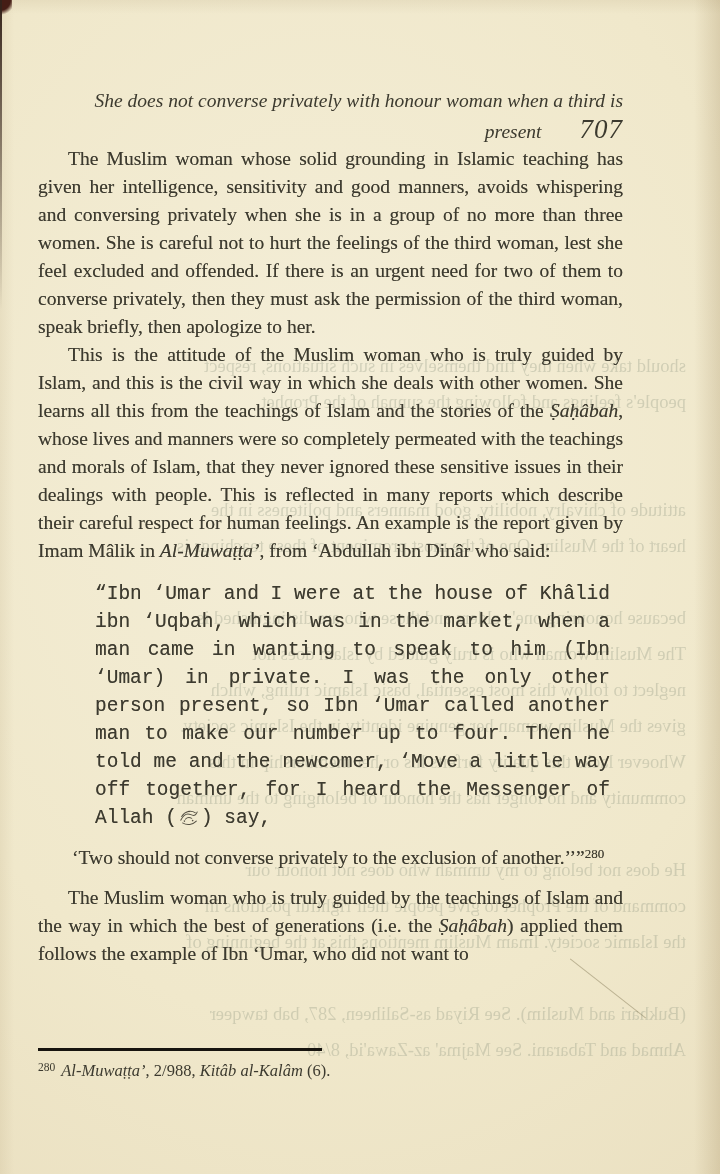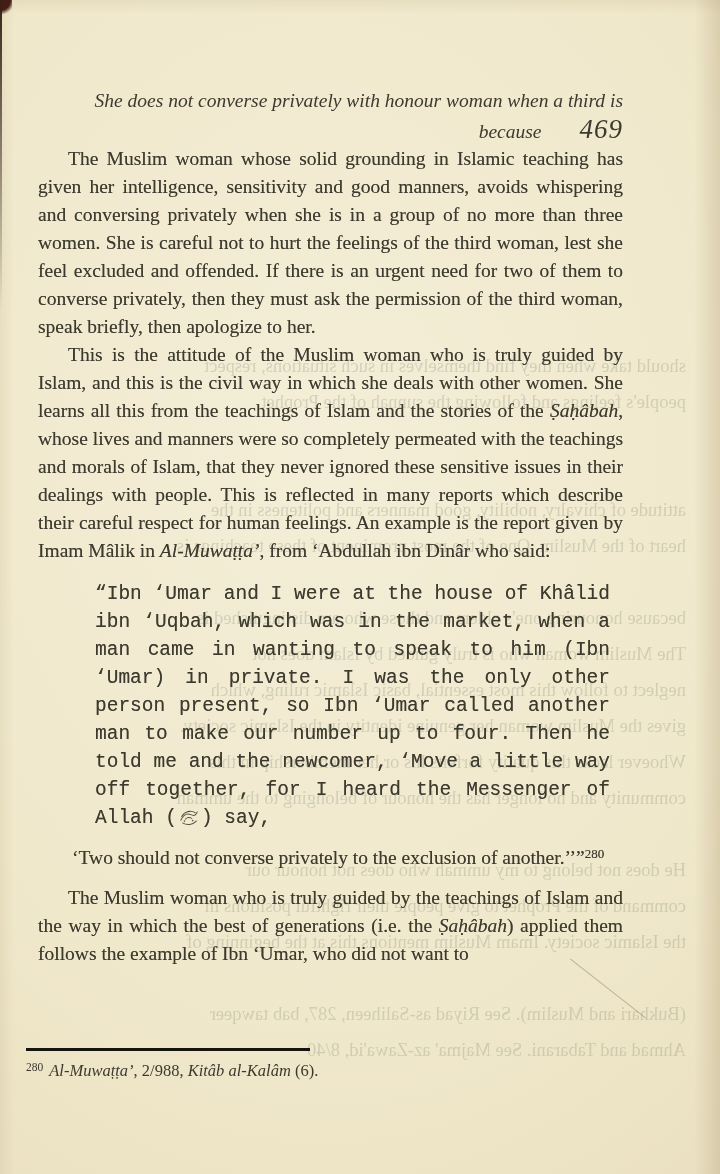--- a/index.html
+++ b/index.html
@@ -66,21 +66,21 @@
   }
   .hadith{
     margin:12px 0 12px 34px;width:550px;
     font-size:19.5px;line-height:28px;text-align:justify;
     text-shadow:0 0 .5px rgba(58,54,40,.55);
   }
   sup{font-size:13px;line-height:0;vertical-align:6px;}
 
   .saw-icon{display:inline-block;vertical-align:-3px;margin:0 1px;}
 
-  .footnote-area{position:absolute;left:26px;top:1048px;width:600px;}
+  .footnote-area{position:absolute;left:38px;top:1048px;width:600px;}
   .fn-rule{width:284px;height:3px;background:#17140f;}
   .fn{margin:9px 0 0 0;font-size:16.5px;line-height:22px;}
   .fn sup{font-size:11.5px;vertical-align:5px;margin-right:6px;}
   em{font-style:italic;}
 </style>
 </head>
 <body>
 
 <div id="screen">
 
@@ -110,21 +110,21 @@
       <div class="bt-line"></div>
       <div class="bt-line">(Bukhari and Muslim). See Riyad as-Saliheen, 287, bab tawqeer</div>
       <div class="bt-line">Ahmad and Tabarani. See Majma' az-Zawa'id, 8/40</div>
     </div>
 
   <div class="content">
 
     <div class="running-header">
       <div class="h1">She does not converse privately with honour woman when a third is</div>
       <div class="h2">
-        <span>because</span><span class="pageno">469</span>
+        <span>present</span><span class="pageno">707</span>
       </div>
     </div>
 
     <div class="col">
 
       <p class="body ind mt1">The Muslim woman whose solid grounding in Islamic teaching has given her intelligence, sensitivity and good manners, avoids whispering and conversing privately when she is in a group of no more than three women. She is careful not to hurt the feelings of the third woman, lest she feel excluded and offended. If there is an urgent need for two of them to converse privately, then they must ask the permission of the third woman, speak briefly, then apologize to her.</p>
 
       <p class="body ind mt2"><span>This is the attitude of the Muslim woman who is truly guided by Islam, and this is the civil way in which she deals with other women. She learns all this from the teachings of Islam and the stories of the </span><em>Ṣaḥâbah</em><span>, whose lives and manners were so completely permeated with the teachings and morals of Islam, that they never ignored these sensitive issues in their dealings with people. This is reflected in many reports which describe their careful respect for human feelings. An example is the report given by Imam Mâlik in </span><em>Al-Muwaṭṭa’</em><span>, from ‘Abdullah ibn Dinâr who said:</span></p>
 
       <div class="blockquote"><span>“Ibn ‘Umar and I were at the house of Khâlid ibn ‘Uqbah, which was in the market, when a man came in wanting to speak to him (Ibn ‘Umar) in private. I was the only other person present, so Ibn ‘Umar called another man to make our number up to four. Then he told me and the newcomer, ‘Move a little way off together, for I heard the Messenger of Allah (</span><svg class="saw-icon" width="22" height="19" viewBox="0 0 24 20" aria-hidden="true">

